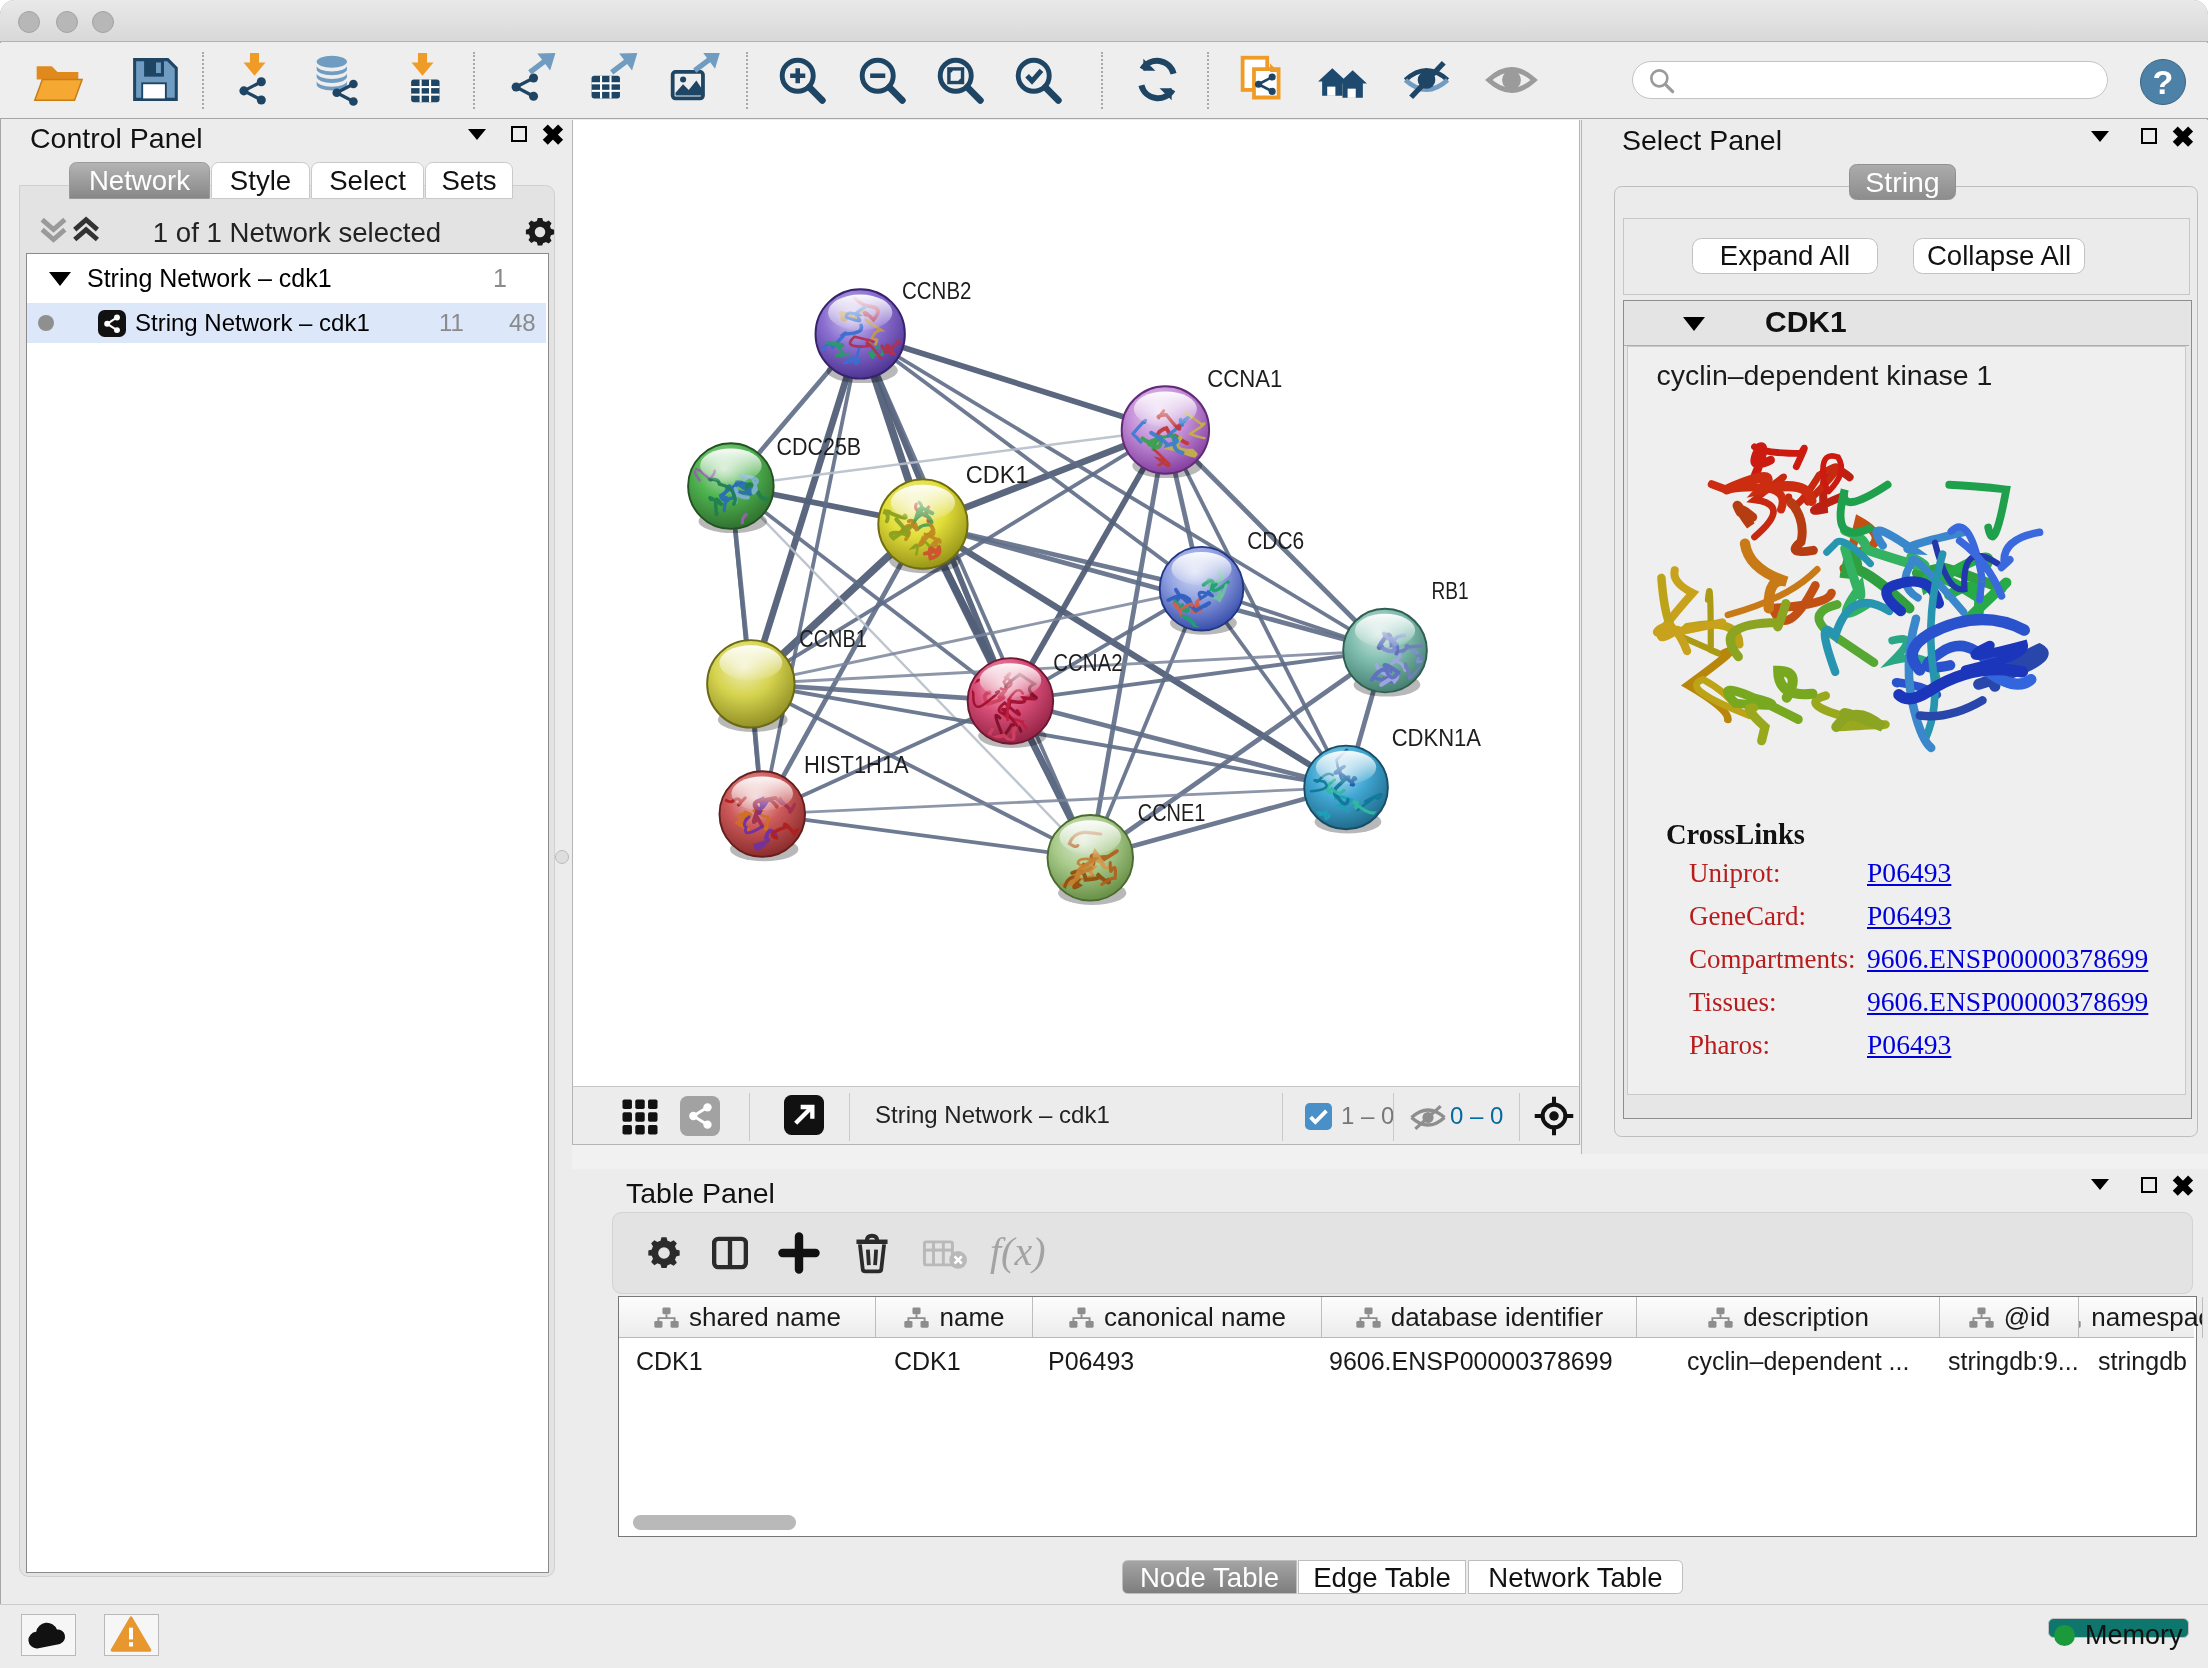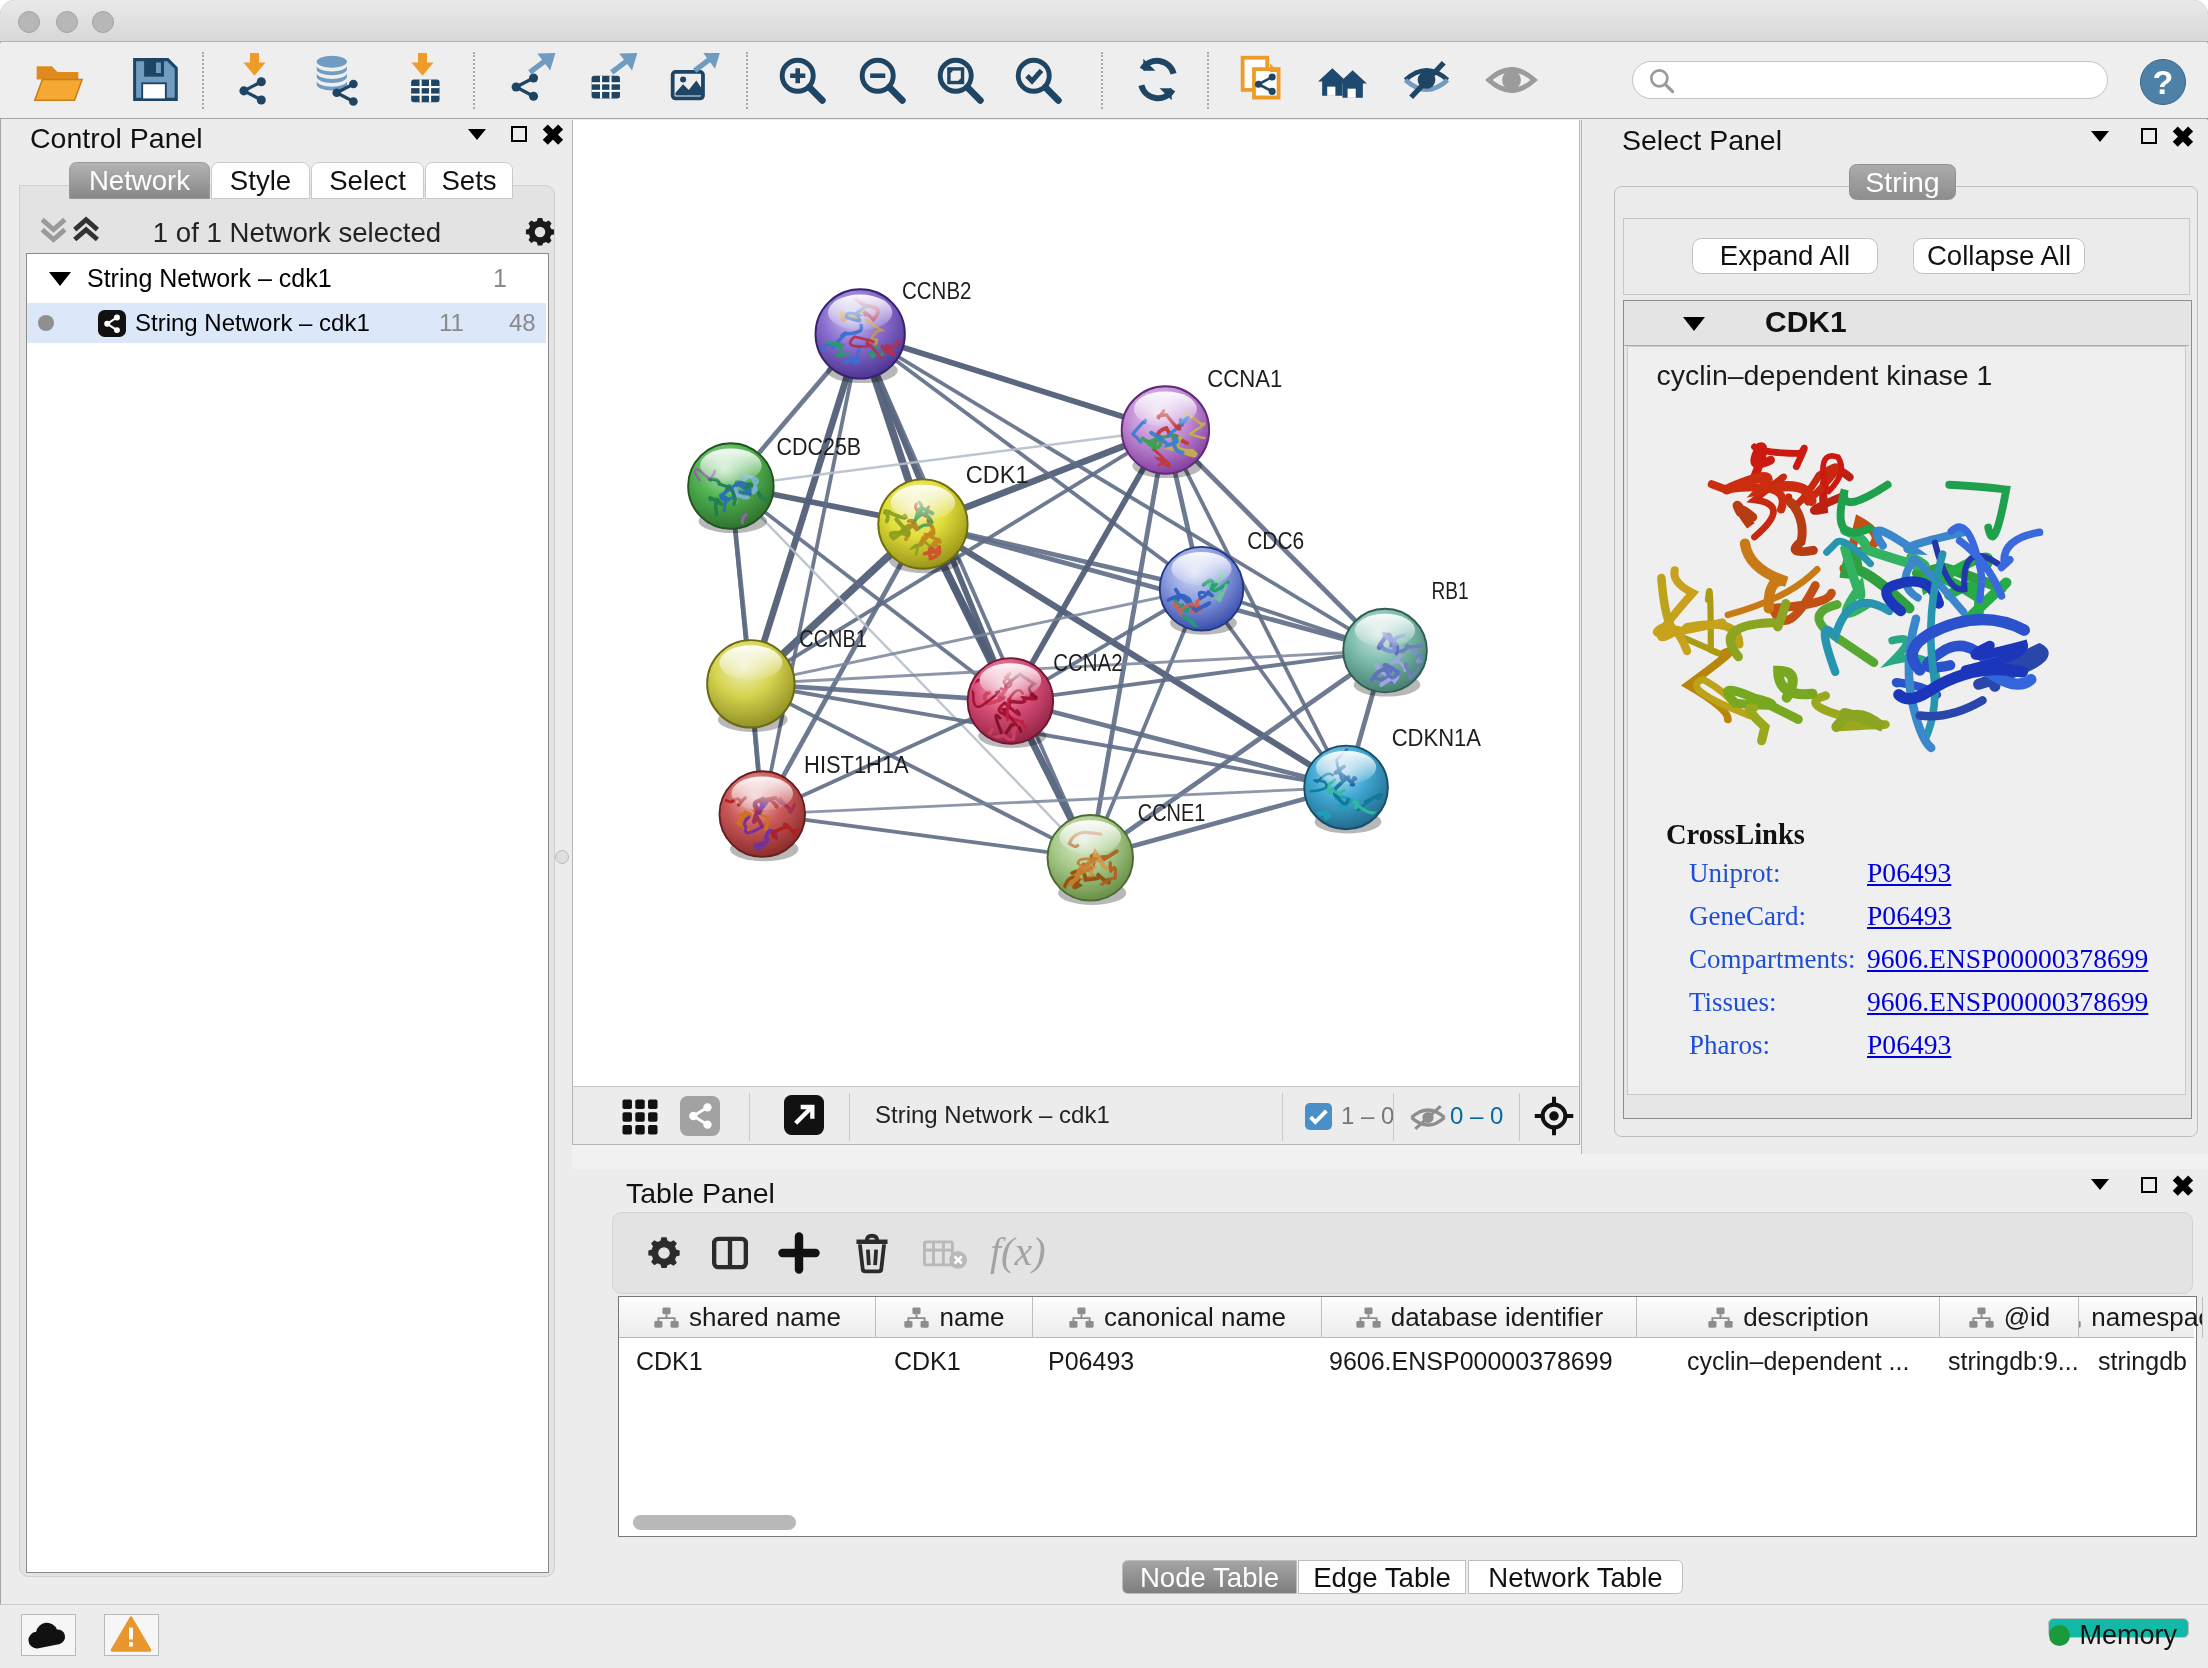--- a/index.html
+++ b/index.html
@@ -40,21 +40,21 @@
 #tp-toolbox{left:612px;top:1212px;width:1581px;height:82px;background:#e3e3e3;border:1px solid #d2d2d2;border-radius:9.5px}
 #tp-table{left:618px;top:1296px;width:1579px;height:241px;background:#fff;border:1.9px solid #777}
 #tp-header{left:0px;top:0px;width:1575px;height:41px;background:linear-gradient(#fdfdfd,#ececec);border-bottom:1px solid #b9b9b9}
 .hcol{position:absolute;top:0;height:41px;border-right:1px solid #bdbdbd;font-size:26px;color:#1a1a1a;display:flex;align-items:center;justify-content:center;gap:9px;overflow:hidden}
 .dcell{position:absolute;top:0;height:41px;font-size:25px;color:#1a1a1a;padding-top:8.6px}
 #hscroll{left:633px;top:1515px;width:163px;height:15px;background:#b9b9b9;border-radius:7.6px}
 .btab{position:absolute;top:1560px;height:34px;background:#fff;border:1px solid #bdbdbd;font-size:27.6px;color:#111;text-align:center;padding-top:1px}
 .btabsel{background:linear-gradient(#a4a4a4,#7e7e7e);color:#fff}
 #statusbar{left:0;top:1604px;width:2208px;height:65px;background:#ececec;border-top:1.9px solid #cccccc}
 .sbtn{position:absolute;top:1614px;width:55px;height:42px;background:#f6f6f6;border:1.9px solid #b9b9b9}
-#membtn{left:2048px;top:1618px;width:141px;height:20px;background:#14b8a6;border:1.9px solid #c2c2c2;border-radius:5.7px;font-size:27px;color:#111;text-align:left;padding-top:1px}
+#membtn{left:2048px;top:1618px;width:141px;height:20px;background:#0f766e;border:1.9px solid #c2c2c2;border-radius:5.7px;font-size:27px;color:#111;text-align:center;padding-top:1px}
 .gr{color:#8a8a8a}
 text{font-family:"Liberation Sans",sans-serif}
 </style>
 </head>
 <body>
 <div id="win">
 
 <div class="abs" id="titlebar"></div>
 <div class="abs tl" style="left:18px"></div>
 <div class="abs tl" style="left:56px"></div>
@@ -713,21 +713,21 @@
 <path d="M112,222 q36,-10 62,-24 q18,-10 32,-24" stroke="#c87a16" stroke-width="7"></path>
 <path d="M338,158 q-18,60 -10,122 q6,40 -8,72" stroke="#2795b0" stroke-width="8"></path>
 <path d="M310,226 q-14,50 -2,96 q8,32 18,40" stroke="#3a87cc" stroke-width="9"></path>
 <path d="M424,238 q-46,-24 -100,4 q-30,18 -10,38" stroke="#2a52cc" stroke-width="12"></path>
 <path d="M422,282 q-52,-10 -98,20 q-22,14 -32,4" stroke="#1b35bb" stroke-width="12"></path>
 <path d="M380,312 q-34,20 -66,16" stroke="#2946aa" stroke-width="9"></path>
 <path d="M356,144 q30,22 44,58" stroke="#3a68dd" stroke-width="8"></path>
 </g>
     </svg>
 <div class="abs serif" style="left:1666px;top:819px;font-size:28.5px;font-weight:bold;color:#111">CrossLinks</div>
-<div class="abs serif" style="left:1689px;top:852px;font-size:27px;color:#1d4ed8;line-height:43px">
+<div class="abs serif" style="left:1689px;top:852px;font-size:27px;color:#b91c1c;line-height:43px">
   Uniprot:<br>GeneCard:<br>Compartments:<br>Tissues:<br>Pharos:
 </div>
 <div class="abs serif" style="left:1867px;top:851px;font-size:27.6px;line-height:43px">
   <span class="link">P06493</span><br><span class="link">P06493</span><br><span class="link">9606.ENSP00000378699</span><br><span class="link">9606.ENSP00000378699</span><br><span class="link">P06493</span>
 </div>
 
 <div class="abs" id="tablepanel"></div>
 <div class="abs ptitle" style="left:626px;top:1177px">Table Panel</div>
 <div class="abs paneltop-tri" style="left:2091px;top:1179px"></div>
 <div class="abs panelsq" style="left:2141px;top:1177px"></div>

